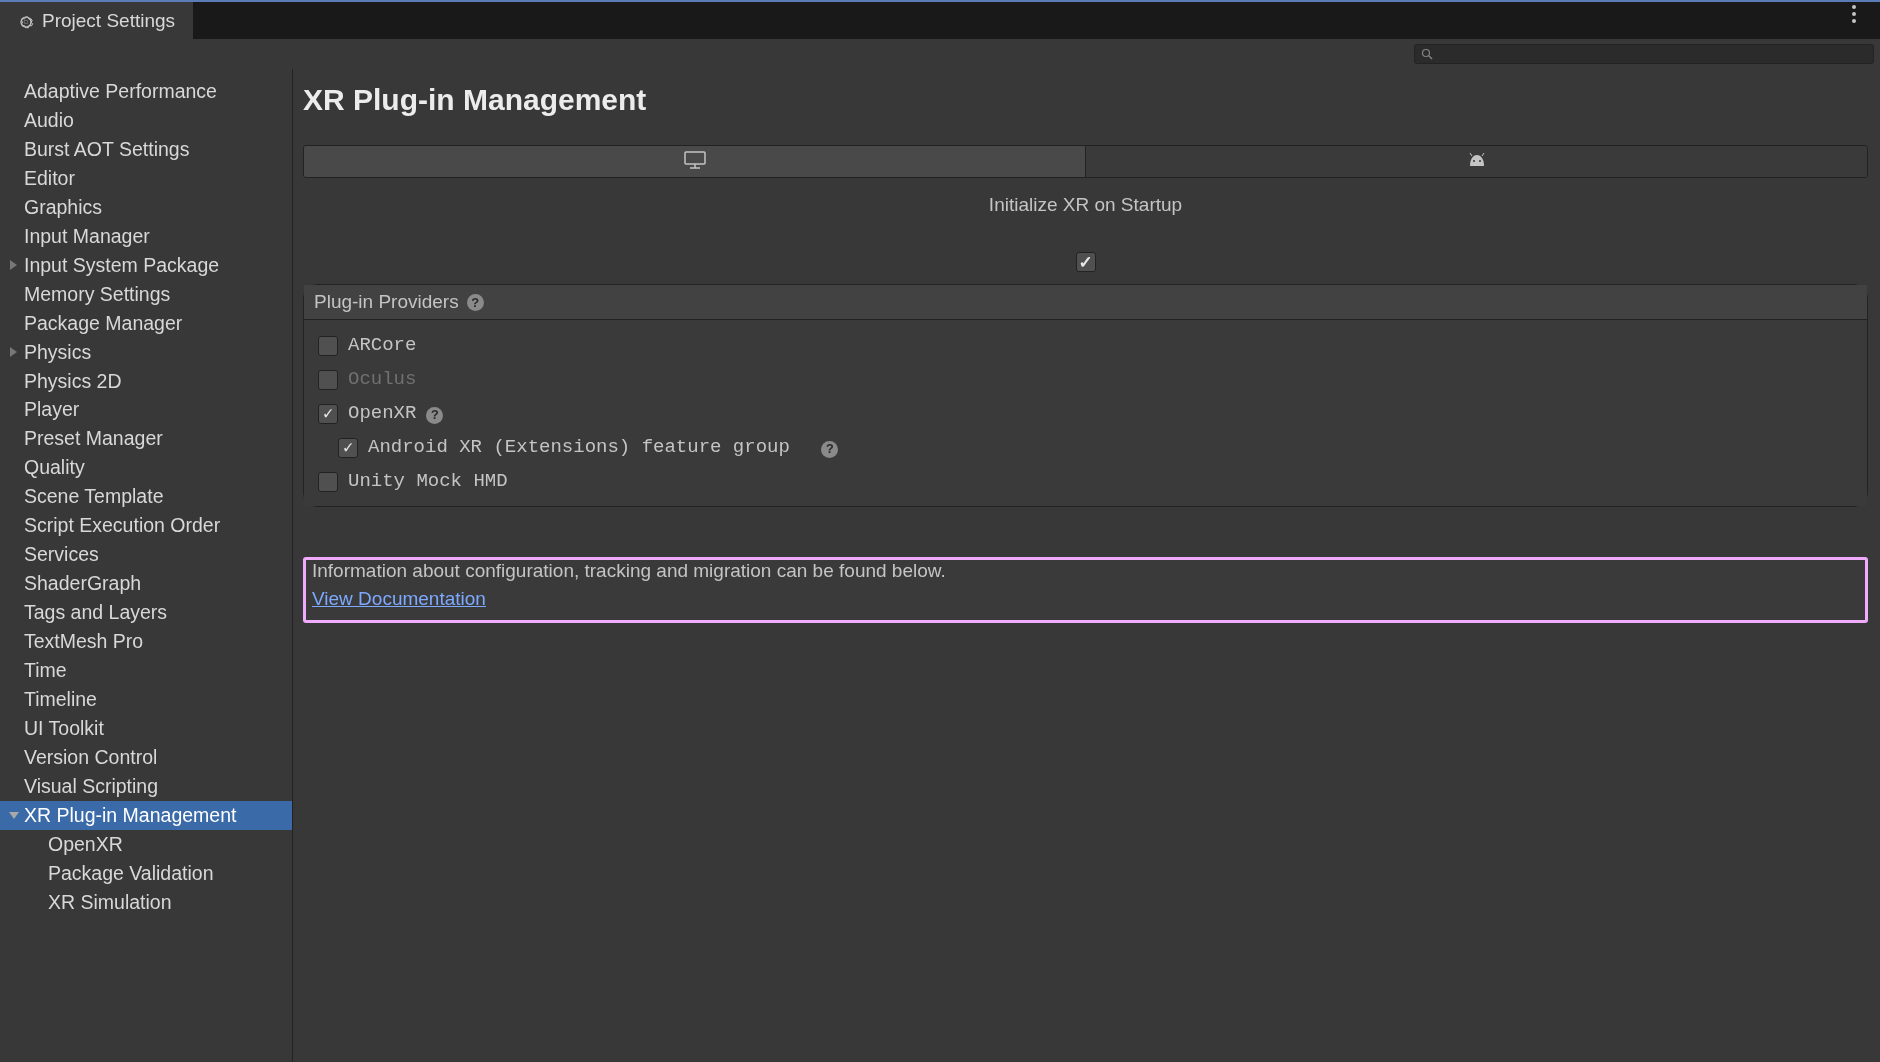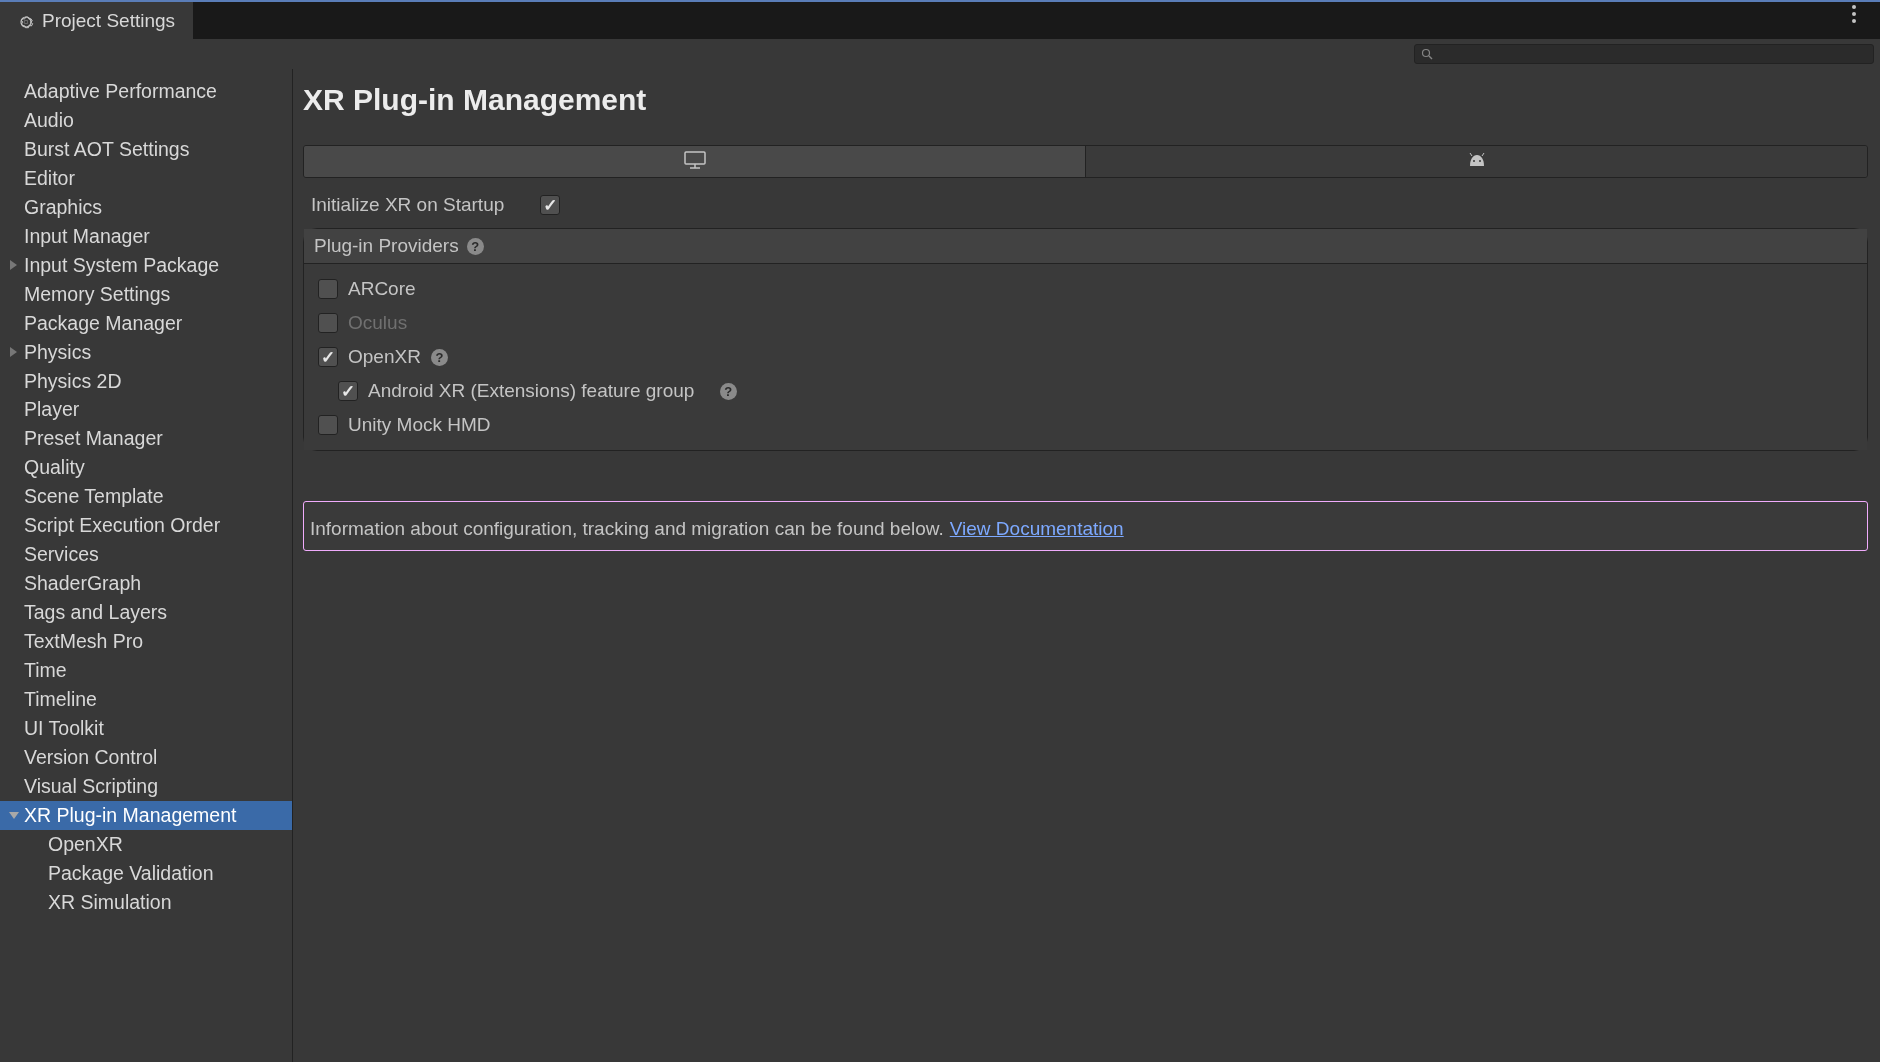--- a/index.html
+++ b/index.html
@@ -144,20 +144,21 @@
 .platform-tab.inactive {
   background: #3a3a3a;
 }
 .platform-tab svg { fill: #c4c4c4; }
 .startup-row {
   display:flex;
   align-items:center;
   gap: 36px;
   padding: 16px 8px 12px 8px;
   font-size: 19px;
+  flex-direction: column;
 }
 .checkbox {
   width: 20px; height: 20px;
   background: #505050;
   border: 1px solid #222;
   border-radius: 3px;
   display:flex;
   align-items:center;
   justify-content:center;
   cursor:pointer;
@@ -192,36 +193,37 @@
   display:inline-flex;
   align-items:center;
   justify-content:center;
 }
 .providers-body {
   background: #3a3a3a;
   padding: 8px 10px;
 }
 .provider-row {
   display:flex;
-  align-items:center;
+  align-items:flex-end;
   gap: 10px;
   padding: 6px 4px;
   font-size: 19px;
+  font-family: Liberation Mono, monospace;
 }
 .provider-row.disabled { color: #707070; }
 .provider-row.indent { padding-left: 24px; }
 .info-panel {
   margin-top: 50px;
-  border: 1px solid #f0abfc;
+  border: 3px solid #f0abfc;
   border-radius: 3px;
   background: #3a3a3a;
-  padding: 16px 8px 10px 6px;
-  font-size: 19px;
-  display:flex;
-  flex-direction: row;
+  padding: 0 8px 10px 6px;
+  font-size: 19px;
+  display:flex;
+  flex-direction: column;
   gap: 6px;
 }
 .link {
   color: #7da9ff;
   text-decoration: underline;
   cursor:pointer;
   width: fit-content;
 }
 </style>
 </head>

